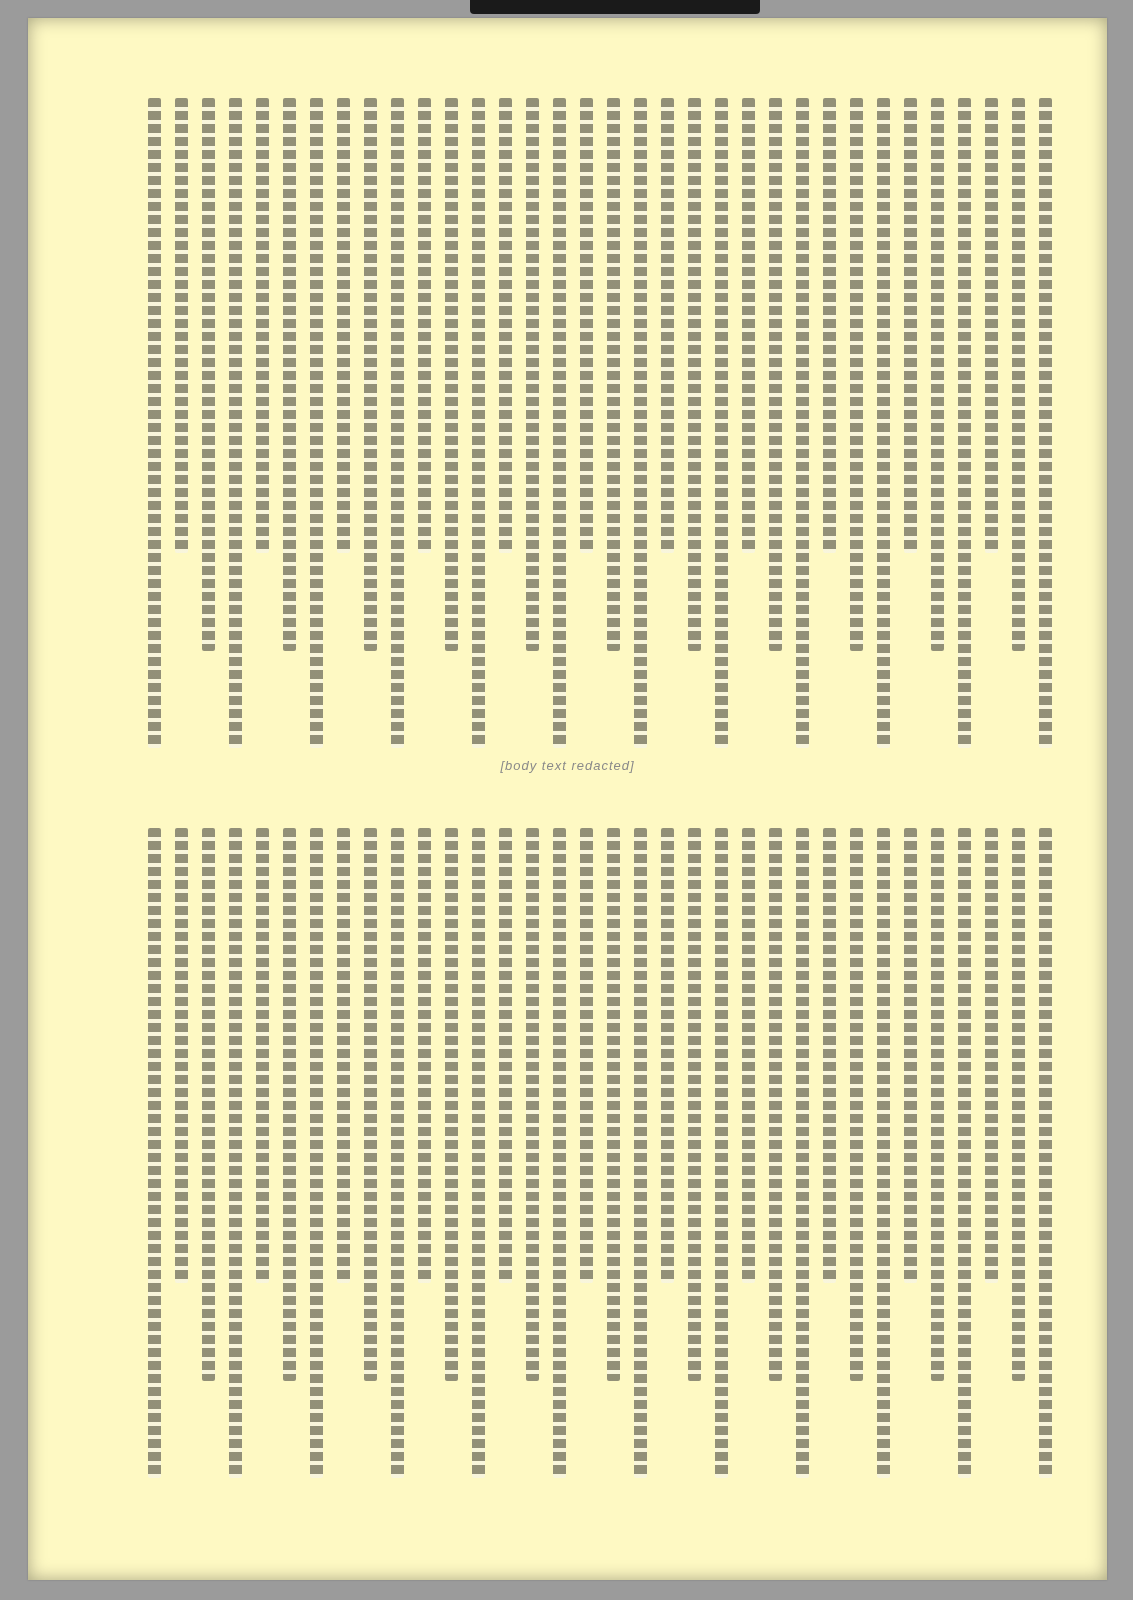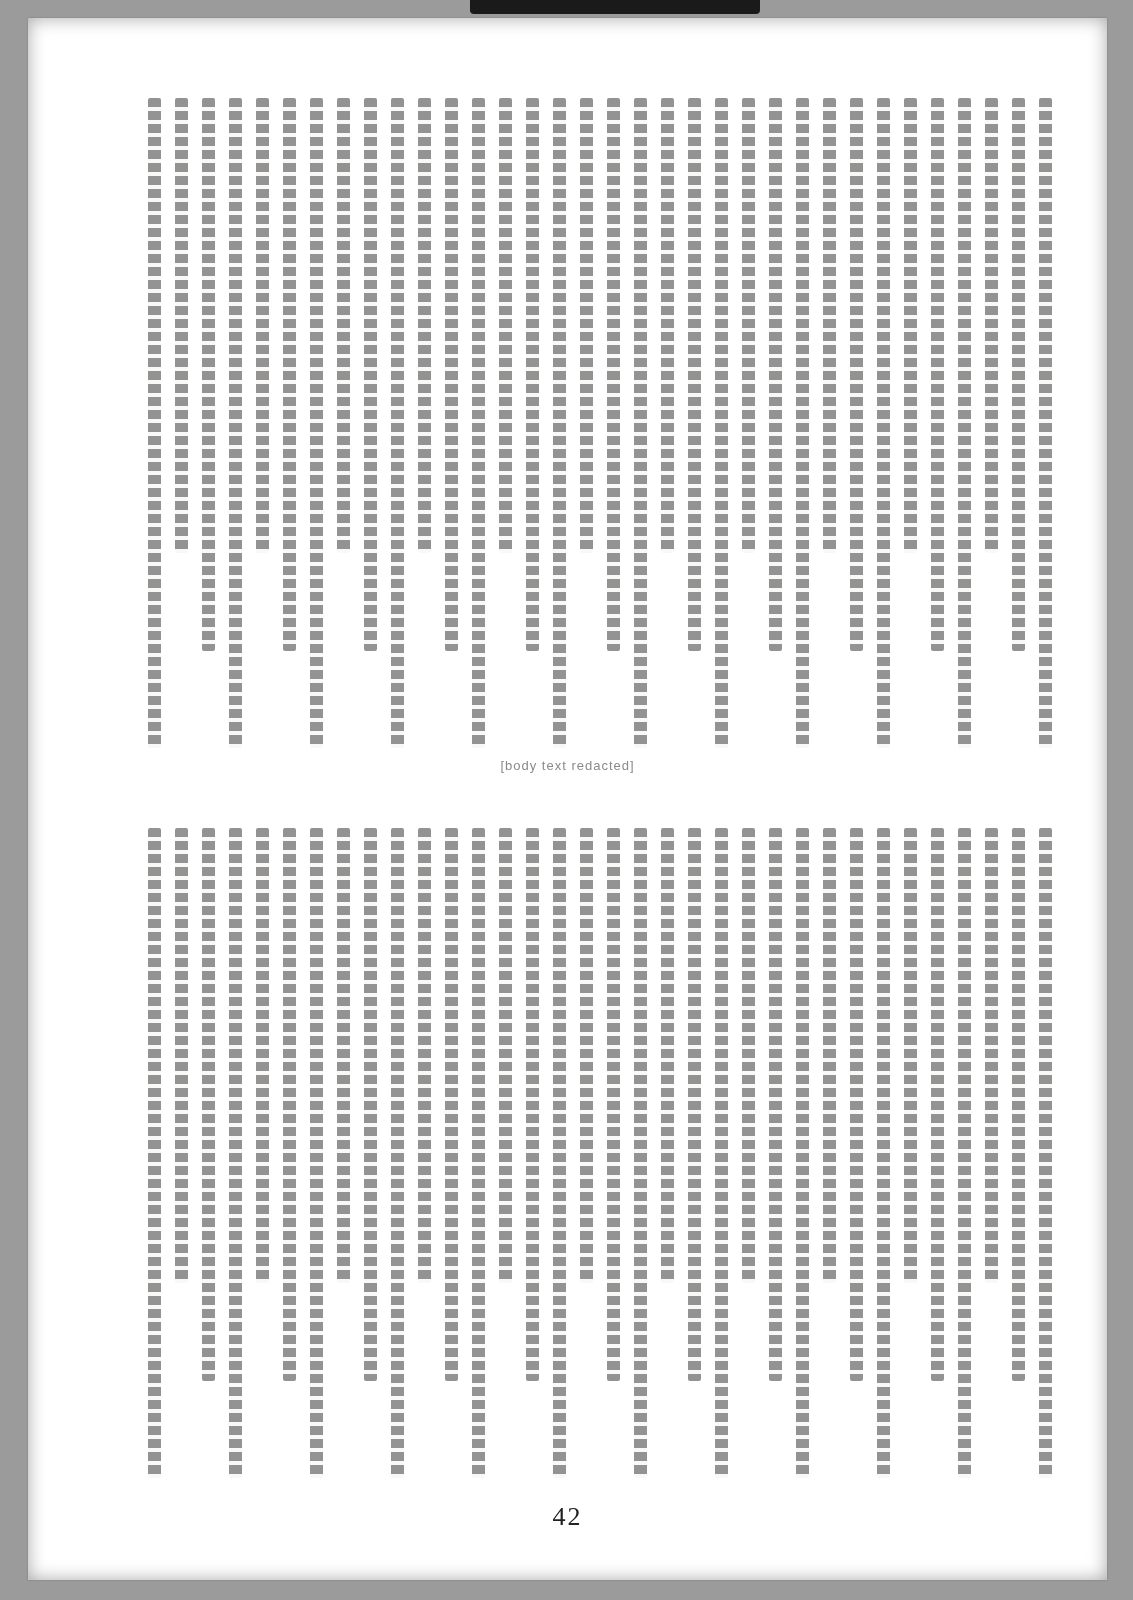--- a/index.html
+++ b/index.html
@@ -8,22 +8,23 @@
     background:#9b9b9b;
     font-family:"Liberation Serif", serif;
     overflow:hidden;
   }
   .scan-artifact-top{
     position:absolute;top:0;left:470px;width:290px;height:14px;
     background:#1a1a1a;border-radius:0 0 4px 4px;
   }
   .page{
     position:absolute;left:28px;top:18px;right:26px;bottom:20px;
-    background:#ffffff;
+    background:#fef9c3;
     box-shadow:0 0 18px rgba(0,0,0,.35) inset, 0 0 2px rgba(0,0,0,.2);
+    font-style:italic;
   }
   .text-block{
     position:absolute;left:60px;right:55px;
     display:flex;flex-direction:row-reverse;justify-content:flex-start;
     gap:14px;
   }
   .block-upper{top:80px;height:650px;}
   .block-lower{top:810px;height:650px;}
   .redacted-column{
     width:13px;height:100%;
@@ -119,14 +120,13 @@
       <div class="redacted-column mid"></div>
       <div class="redacted-column short"></div>
       <div class="redacted-column "></div>
       <div class="redacted-column mid"></div>
       <div class="redacted-column short"></div>
       <div class="redacted-column "></div>
       <div class="redacted-column mid"></div>
       <div class="redacted-column short"></div>
       <div class="redacted-column "></div>
     </div>
-  <div class="page-number">42</div>
 </div>
 
 </body></html>

